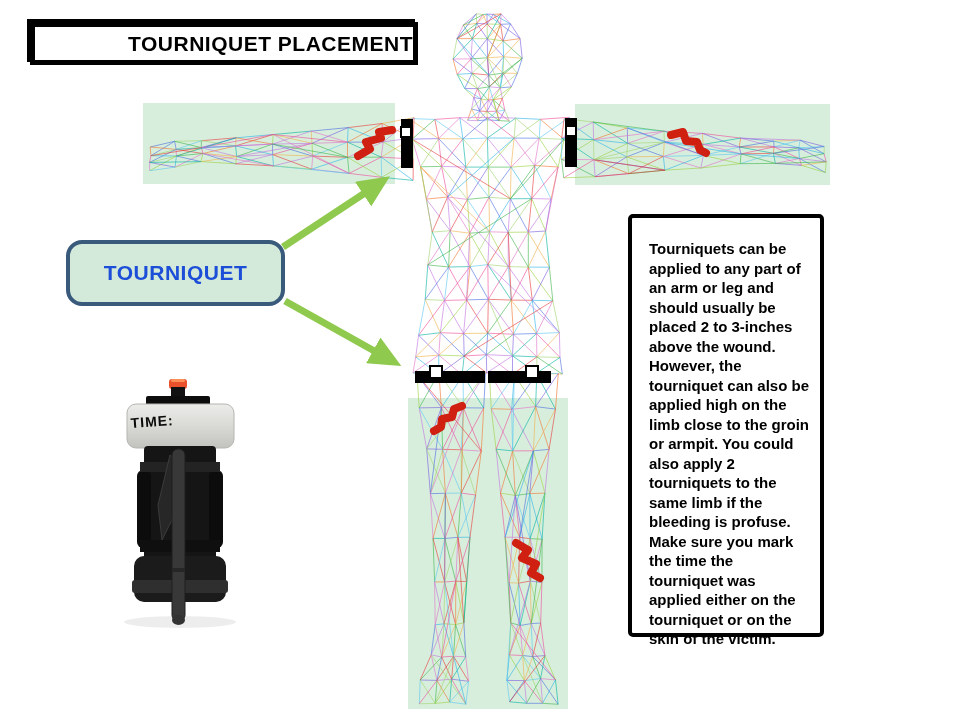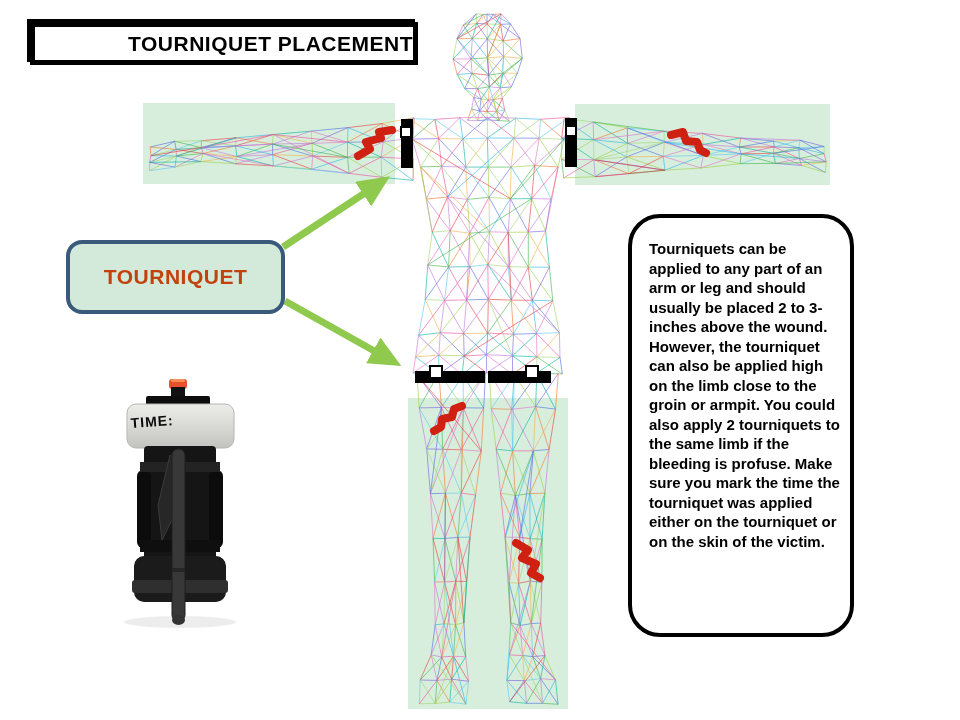--- a/index.html
+++ b/index.html
@@ -14,28 +14,28 @@
   .wound{fill:none;stroke:var(--wound_red);stroke-width:8;stroke-linejoin:round;stroke-linecap:round;}
   .arrow{stroke:var(--arrow_green);stroke-width:7;fill:none;stroke-linecap:butt;}
   #ah path{fill:var(--arrow_green);}
   .title-box{
     position:absolute;left:30px;top:22px;width:388px;height:43px;box-sizing:border-box;
     background:#ffffff;border:5px solid #000;box-shadow:-3px -3px 0 #000;
     display:flex;align-items:center;justify-content:flex-end;
     font-weight:bold;font-size:21px;color:#000;letter-spacing:.5px;white-space:nowrap;
   }
   .label-box{
-    position:absolute;left:66px;top:240px;width:219px;height:74px;box-sizing:border-box;
+    position:absolute;left:66px;top:240px;width:219px;height:66px;box-sizing:border-box;
     background:var(--label_fill);border:4px solid var(--label_border);border-radius:16px;
     display:flex;align-items:center;justify-content:center;
-    font-weight:bold;font-size:21px;color:#c2410c;letter-spacing:.5px;
+    font-weight:bold;font-size:21px;color:#1d4ed8;letter-spacing:.5px;
   }
   .info-box{
-    position:absolute;left:628px;top:214px;width:226px;height:423px;box-sizing:border-box;
-    background:#ffffff;border:4px solid #000;border-radius:32px;
+    position:absolute;left:628px;top:214px;width:196px;height:423px;box-sizing:border-box;
+    background:#ffffff;border:4px solid #000;border-radius:5px;
     padding:21px 10px 0 17px;
     font-weight:bold;font-size:15px;line-height:19.5px;color:#000;
   }
   .dev-time{font-weight:bold;font-size:14px;fill:#0a0a0a;letter-spacing:1px;}
 </style>
 </head>
 <body>
 
 <div class="slide">
 

